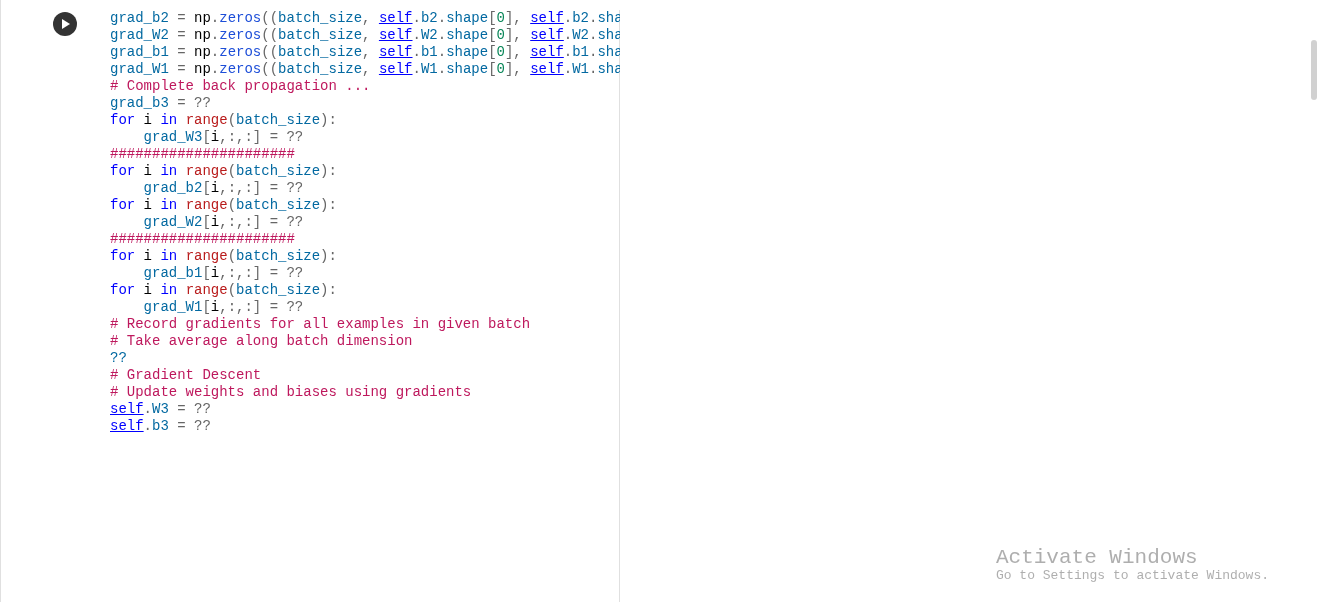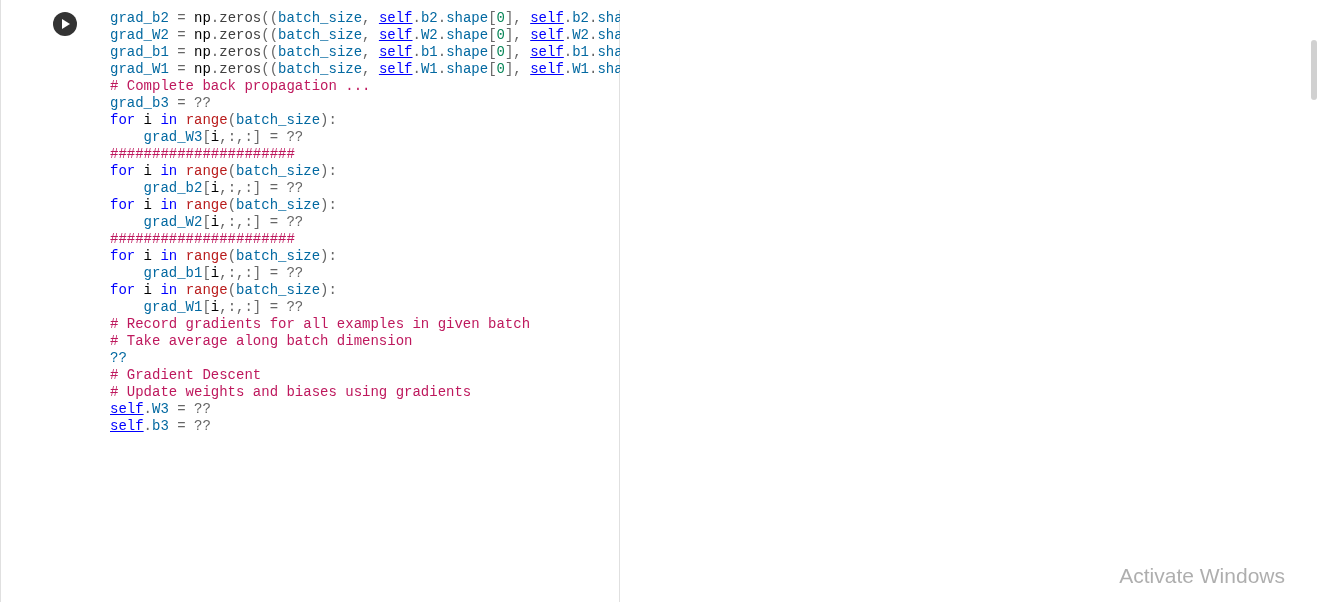--- a/index.html
+++ b/index.html
@@ -59,30 +59,30 @@
       font-family: Consolas, Monaco, 'Courier New', monospace;
       color: #000;
       border-right: 1px solid #e0e0e0;
       padding-right: 10px;
       max-width: 510px;
     }
     .tk  { color: #0369a1; }
     .op  { color: #666; }
     .num { color: #098658; }
     .kw  { color: #0000ff; margin-top: 12px; }
-    .fn  { color: #404040; }
+    .fn  { color: #1d4ed8; }
     .bi  { color: #b91c1c; }
     .cmt { color: #be185d; }
     .self{ color: #0000ff; text-decoration: underline; }
     .watermark {
       position: absolute;
-      right: 32px;
+      right: 48px;
       bottom: 18px;
       color: rgba(100,100,100,0.55);
-      font-family: Liberation Sans, sans-serif;
+      font-family: Liberation Mono, monospace;
       pointer-events: none;
     }
     .watermark .wm-title {
       font-size: 21px;
       font-weight: 400;
       color: rgba(120,120,120,0.6);
     }
     .watermark .wm-sub {
       font-size: 13px;
       color: rgba(120,120,120,0.6);
@@ -123,17 +123,18 @@
           </svg>
       </div>
     </div>
     <div class="code-area" id="code-area"><div class="line"><span class="tk">grad_b2</span> <span class="op">=</span> np<span class="op">.</span><span class="fn">zeros</span><span class="op">((</span><span class="tk">batch_size</span><span class="op">, </span><span class="self">self</span><span class="op">.</span><span class="tk">b2</span><span class="op">.</span><span class="tk">shape</span><span class="op">[</span><span class="num">0</span><span class="op">], </span><span class="self">self</span><span class="op">.</span><span class="tk">b2</span><span class="op">.</span><span class="tk">shape</span><span class="op">[</span><span class="num">1</span><span class="op">] ))</span></div><div class="line"><span class="tk">grad_W2</span> <span class="op">=</span> np<span class="op">.</span><span class="fn">zeros</span><span class="op">((</span><span class="tk">batch_size</span><span class="op">, </span><span class="self">self</span><span class="op">.</span><span class="tk">W2</span><span class="op">.</span><span class="tk">shape</span><span class="op">[</span><span class="num">0</span><span class="op">], </span><span class="self">self</span><span class="op">.</span><span class="tk">W2</span><span class="op">.</span><span class="tk">shape</span><span class="op">[</span><span class="num">1</span><span class="op">] ))</span></div><div class="line"></div><div class="line"><span class="tk">grad_b1</span> <span class="op">=</span> np<span class="op">.</span><span class="fn">zeros</span><span class="op">((</span><span class="tk">batch_size</span><span class="op">, </span><span class="self">self</span><span class="op">.</span><span class="tk">b1</span><span class="op">.</span><span class="tk">shape</span><span class="op">[</span><span class="num">0</span><span class="op">], </span><span class="self">self</span><span class="op">.</span><span class="tk">b1</span><span class="op">.</span><span class="tk">shape</span><span class="op">[</span><span class="num">1</span><span class="op">] ))</span></div><div class="line"><span class="tk">grad_W1</span> <span class="op">=</span> np<span class="op">.</span><span class="fn">zeros</span><span class="op">((</span><span class="tk">batch_size</span><span class="op">, </span><span class="self">self</span><span class="op">.</span><span class="tk">W1</span><span class="op">.</span><span class="tk">shape</span><span class="op">[</span><span class="num">0</span><span class="op">], </span><span class="self">self</span><span class="op">.</span><span class="tk">W1</span><span class="op">.</span><span class="tk">shape</span><span class="op">[</span><span class="num">1</span><span class="op">] ))</span></div><div class="line"></div><div class="line"><span class="cmt"># Complete back propagation ...</span></div><div class="line"><span class="tk">grad_b3</span> <span class="op">=</span> <span class="op">??</span></div><div class="line"><span class="kw">for</span> i <span class="kw">in</span> <span class="bi">range</span><span class="op">(</span><span class="tk">batch_size</span><span class="op">):</span></div><div class="line">    <span class="tk">grad_W3</span><span class="op">[</span>i<span class="op">,:,:</span><span class="op">]</span> <span class="op">=</span> <span class="op">??</span></div><div class="line"><span class="cmt">######################</span></div><div class="line"></div><div class="line"><span class="kw">for</span> i <span class="kw">in</span> <span class="bi">range</span><span class="op">(</span><span class="tk">batch_size</span><span class="op">):</span></div><div class="line">    <span class="tk">grad_b2</span><span class="op">[</span>i<span class="op">,:,:</span><span class="op">]</span> <span class="op">=</span> <span class="op">??</span></div><div class="line"><span class="kw">for</span> i <span class="kw">in</span> <span class="bi">range</span><span class="op">(</span><span class="tk">batch_size</span><span class="op">):</span></div><div class="line">    <span class="tk">grad_W2</span><span class="op">[</span>i<span class="op">,:,:</span><span class="op">]</span> <span class="op">=</span> <span class="op">??</span></div><div class="line"><span class="cmt">######################</span></div><div class="line"></div><div class="line"><span class="kw">for</span> i <span class="kw">in</span> <span class="bi">range</span><span class="op">(</span><span class="tk">batch_size</span><span class="op">):</span></div><div class="line">    <span class="tk">grad_b1</span><span class="op">[</span>i<span class="op">,:,:</span><span class="op">]</span> <span class="op">=</span> <span class="op">??</span></div><div class="line"><span class="kw">for</span> i <span class="kw">in</span> <span class="bi">range</span><span class="op">(</span><span class="tk">batch_size</span><span class="op">):</span></div><div class="line">    <span class="tk">grad_W1</span><span class="op">[</span>i<span class="op">,:,:</span><span class="op">]</span> <span class="op">=</span> <span class="op">??</span></div><div class="line"></div><div class="line"></div><div class="line"><span class="cmt"># Record gradients for all examples in given batch</span></div><div class="line"><span class="cmt"># Take average along batch dimension</span></div><div class="line"></div><div class="line"><span class="tk">??</span></div><div class="line"></div><div class="line"></div><div class="line"><span class="cmt"># Gradient Descent</span></div><div class="line"><span class="cmt"># Update weights and biases using gradients</span></div><div class="line"></div><div class="line"><span class="self">self</span><span class="op">.</span><span class="tk">W3</span> <span class="op">=</span> <span class="op">??</span></div><div class="line"><span class="self">self</span><span class="op">.</span><span class="tk">b3</span> <span class="op">=</span> <span class="op">??</span></div></div>
     <div class="right-space"></div>
   </div>
 </div>
 
 <div class="watermark">
   <div class="wm-title">Activate Windows</div>
+  <div class="wm-sub">Go to Settings to activate Windows.</div>
 </div>
 
 <div class="scrollbar">
   <div class="scrollbar-thumb"></div>
 </div>
 
 </body></html>

